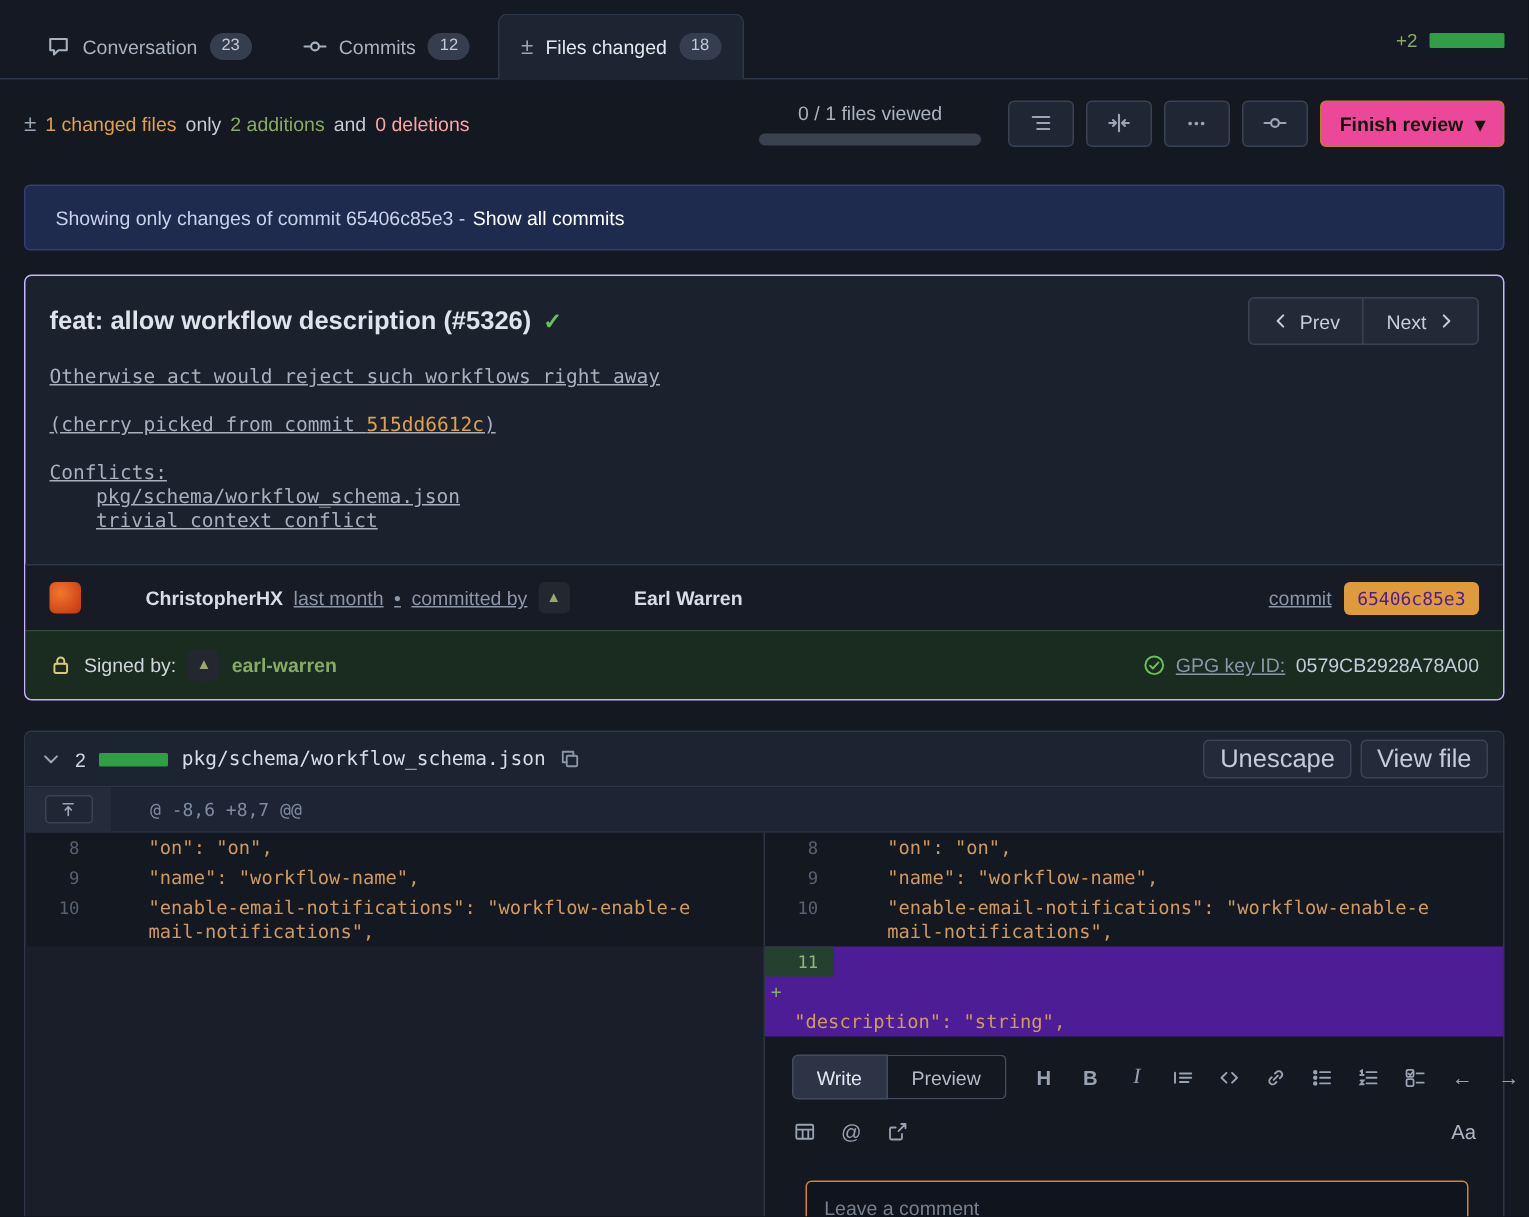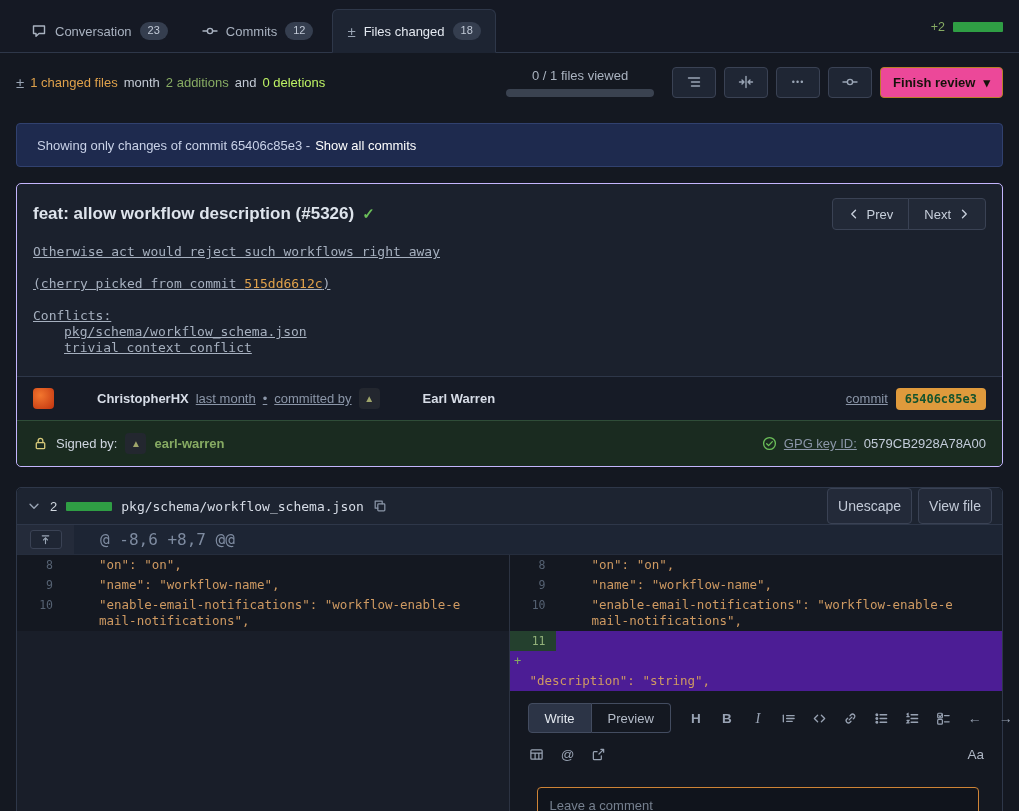--- a/index.html
+++ b/index.html
@@ -31,21 +31,21 @@
   .pm { font-size:15px; color:#9aa5b5; line-height:1; }
   .diffstat { margin-left:auto; display:flex; align-items:center; gap:8px; padding-bottom:8px; }
   .diffstat .adds { color:#87ab63; font-size:12.5px; }
   .statbar { width:50px; height:10px; background:#2f9e44; border-radius:1px; }
 
   
   .toolbar { display:flex; align-items:center; height:58px; padding:0 16px; gap:8px; }
   .tb-left { display:flex; align-items:center; gap:6px; color:#c3cad4; }
   .gold { color:#dfa14b; }
   .greent { color:#87ab63; }
-  .redt { color:#bef264; }
+  .redt { color:#fca5a5; }
   .viewed { margin-left:auto; margin-right:10px; width:148px; text-align:center; }
   .viewed .vtext { color:#aab3c0; font-size:13px; display:block; margin-bottom:6px; }
   .progress { height:8px; background:#3a4250; border-radius:4px; }
   .iconbtn {
     width:44px; height:31px; display:flex; align-items:center; justify-content:center;
     background:#1f2634; border:1px solid #3a4254; border-radius:4px;
     color:#9aa5b5; cursor:pointer;
   }
   .ellips { font-size:9px; letter-spacing:1px; color:#9aa5b5; }
   .finish-btn {
@@ -83,52 +83,52 @@
     display:flex; align-items:center; gap:7px; height:44px; padding:0 16px;
     background:#161b26; border-top:1px solid #2e3749;
   }
   .avatar { width:21px; height:21px; border-radius:4px; flex-shrink:0; display:flex; align-items:center; justify-content:center; cursor:pointer; }
   .a-orange { background:radial-gradient(circle at 35% 35%, #f2762e, #c1330f); }
   .a-dark { background:#23272f; color:#9fa66b; font-size:10px; }
   .name { font-weight:bold; color:#d7dde7; cursor:pointer;margin-left:36px; }
   .muted { color:#8b96a8;text-decoration:underline; }
   .f-right { margin-left:auto; display:flex; align-items:center; gap:8px; }
   .commit-badge {
-    background:#df9a3c; color:#14532d; font-family:"DejaVu Sans Mono", monospace;
-    font-size:12px; font-weight:bold; padding:4px 9px; border-radius:4px; cursor:pointer;
+    background:#df9a3c; color:#4c1d95; font-family:"DejaVu Sans Mono", monospace;
+    font-size:12px; font-weight:normal; padding:4px 9px; border-radius:4px; cursor:pointer;
   }
   .signed {
     display:flex; align-items:center; gap:8px; height:46px; padding:0 16px;
     background:#1a2b20; border-top:1px solid #2f4d38; border-radius:0 0 5px 5px;
   }
   .signer { color:#87ab63; font-weight:bold; cursor:pointer; }
   .sig-right { margin-left:auto; display:flex; align-items:center; gap:7px; color:#c3ccda; }
 
   
   .diffbox { margin:20px 16px 0 16px; border:1px solid #2e3749; border-radius:5px 5px 0 0; background:#141821; }
   .f-header {
     display:flex; align-items:center; gap:9px; height:37px; padding:0 10px;
     background:#1d2431; border-radius:5px 5px 0 0; border-bottom:1px solid #2e3749;
   }
   .f-adds { color:#d1d8e0; font-size:13px; }
   .f-bar { width:46px; height:9px; background:#2f9e44; border-radius:1px; }
   .f-name { font-family:"DejaVu Sans Mono", monospace; font-size:13px; color:#d7dde7; }
   .f-actions { margin-left:auto; display:flex; gap:6px; }
   .mini-btn {
-    height:36px; padding:0 10px; display:flex; align-items:center;
+    height:26px; padding:0 10px; display:flex; align-items:center;
     background:#232a39; border:1px solid #3a4254; border-radius:4px;
-    color:#c3cbd8; font-size:14px; cursor:pointer;
+    color:#c3cbd8; font-size:17px; cursor:pointer;
   }
   .hunk { display:flex; align-items:stretch; height:30px; background:#1d2534; border-bottom:1px solid #252d3d; }
   .hunk-gutter { width:57px; background:#242b3a; display:flex; align-items:center; justify-content:center; flex-shrink:0; }
   .expand-btn {
     width:32px; height:19px; display:flex; align-items:center; justify-content:center;
     background:#1f2634; border:1px solid #3a4254; border-radius:3px; color:#9aa5b5; cursor:pointer;
   }
-  .hunk-text { display:flex; align-items:center; padding-left:26px; font-family:"DejaVu Sans Mono", monospace; font-size:16px; color:#7e8ba0; }
+  .hunk-text { display:flex; align-items:center; padding-left:26px; font-family:"DejaVu Sans Mono", monospace; font-size:12px; color:#7e8ba0; }
   .drow { display:flex; }
   .dhalf { width:50%; display:flex; align-items:stretch; }
   .dhalf.lhalf { border-right:1px solid #2c3342; }
   .dnum {
     width:46px; flex-shrink:0; text-align:right; padding:2px 10px 2px 0;
     font-family:"DejaVu Sans Mono", monospace; font-size:11.5px; line-height:16px;
     color:#566273; cursor:pointer;
   }
   .dmark { width:16px; flex-shrink:0; text-align:center; font-family:"DejaVu Sans Mono", monospace; font-size:12px; line-height:20px; color:#87ab63; }
   .dcode {
@@ -195,21 +195,21 @@
     <div class="diffstat">
       <span class="adds">+2</span>
       <span class="statbar"></span>
     </div>
   </div>
 
   <div class="toolbar">
     <div class="tb-left">
       <span class="pm">±</span>
       <span class="gold">1 changed files</span>
-      <span>month</span>
+      <span>only</span>
       <span class="greent">2 additions</span>
       <span>and</span>
       <span class="redt">0 deletions</span>
     </div>
     <div class="viewed">
       <span class="vtext">0 / 1 files viewed</span>
       <div class="progress"></div>
     </div>
     <div class="iconbtn">
       <svg class="ic" viewBox="0 0 16 16" width="16" height="16" fill="none" stroke="currentColor" stroke-width="1.4" stroke-linecap="round">

